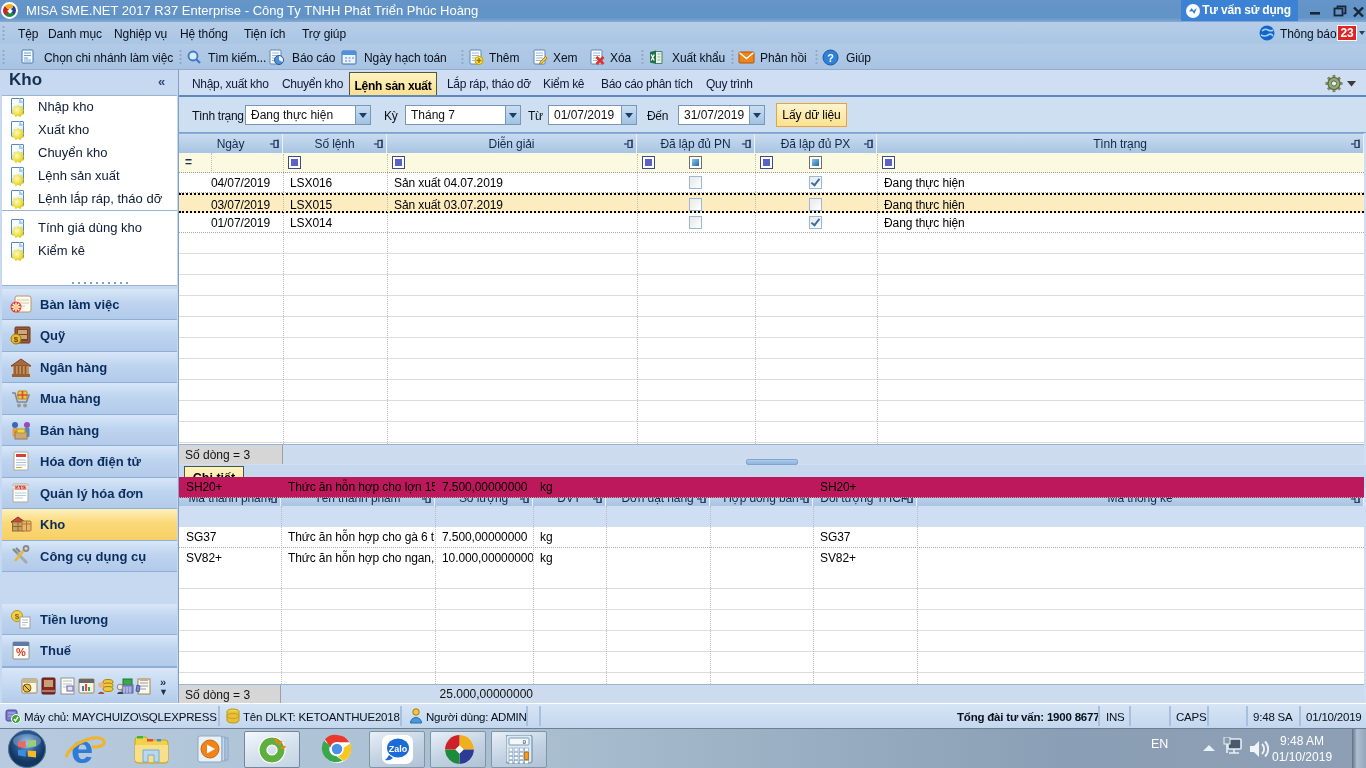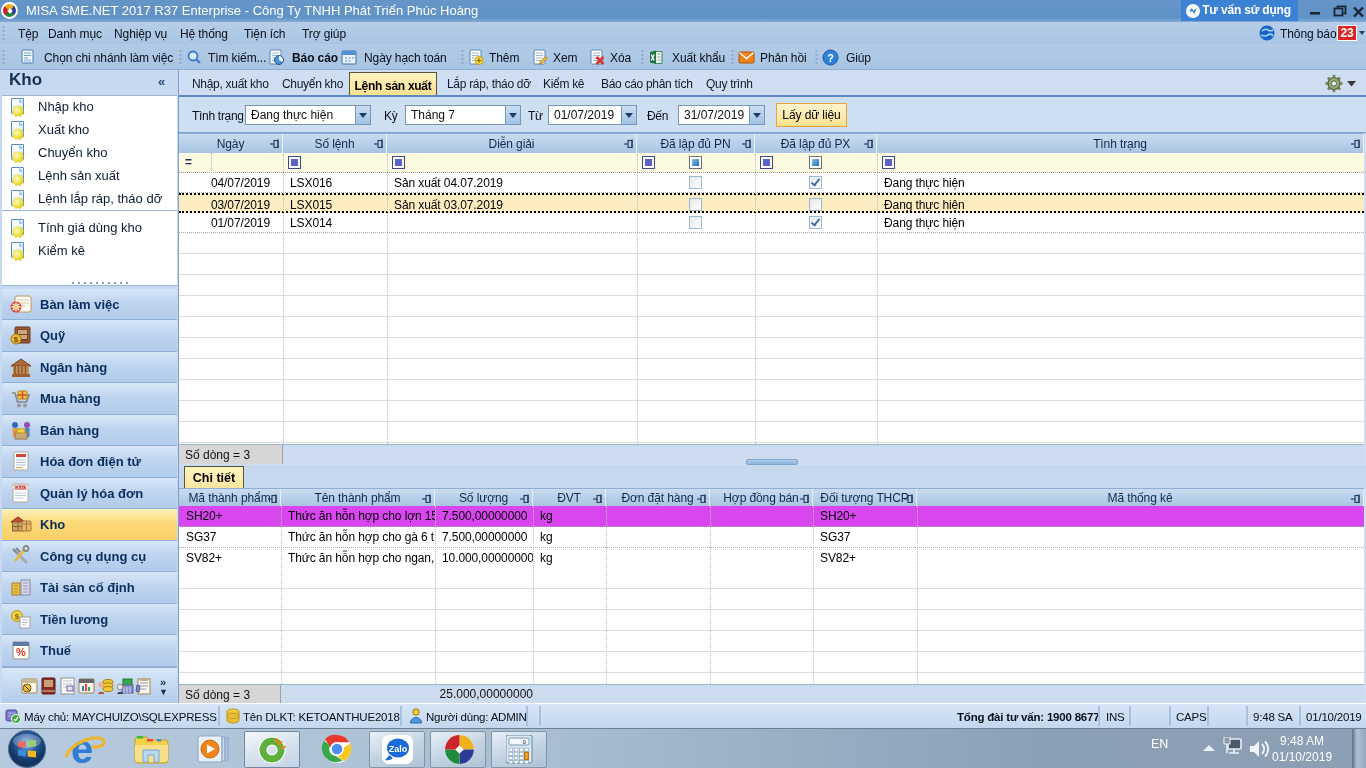--- a/index.html
+++ b/index.html
@@ -135,21 +135,21 @@
         <circle cx="7" cy="7" r="4.5" fill="#d5ebfa" stroke="#3f78c8" stroke-width="1.8"></circle>
         <path d="M10.5 10.5 L14 14" stroke="#3f78c8" stroke-width="2.2"></path>
       </svg>
 <span class="titem" style="left:208px;">Tìm kiếm...</span>
 <svg class="ticon" style="left:268px;top:5px;" width="17" height="17">
         <rect x="2" y="1" width="11" height="14" fill="#fff" stroke="#5b87b8" rx="1"></rect>
         <path d="M4 4h7M4 6.5h7M4 9h7M4 11.5h5" stroke="#9ab9d8" stroke-width="1"></path>
         <circle cx="11" cy="11" r="4.5" fill="#4f90d8" stroke="#2a5a9a"></circle>
         <path d="M11 11 v-4 a4 4 0 0 1 3.4 6" fill="#f0f6fc"></path>
       </svg>
-<span class="titem" style="left:292px;font-weight:bold;">Báo cáo</span>
+<span class="titem" style="left:292px;">Báo cáo</span>
 <svg class="ticon" style="left:341px;top:5px;" width="17" height="17">
         <rect x="1" y="2" width="14" height="13" rx="1" fill="#eaf3fc" stroke="#3a6ea5"></rect>
         <rect x="1" y="2" width="14" height="4" fill="#4f90d8"></rect>
         <path d="M4 9h2M7.5 9h2M11 9h2M4 12h2M7.5 12h2" stroke="#5b87b8"></path>
       </svg>
 <span class="titem" style="left:364px;">Ngày hạch toán</span>
 <div class="grip" style="left:461px;top:5px;height:16px;"></div>
 <svg class="ticon" style="left:468px;top:5px;" width="17" height="17">
         <rect x="2" y="1" width="11" height="14" fill="#fff" stroke="#5b87b8" rx="1"></rect>
         <path d="M4 4h7M4 6.5h7M4 9h7M4 11.5h5" stroke="#9ab9d8" stroke-width="1"></path>
@@ -327,29 +327,20 @@
       <span class="tx">Kho</span>
     </div>
 <div class="abs nav" style="top:541px;height:31px;">
       <svg class="ic" width="24" height="23">
         <path d="M4 4 l5 5 M7 3 l4 4" stroke="#888" stroke-width="2.4"></path>
         <path d="M8 8 L18 18" stroke="#a8a8a8" stroke-width="2.8"></path>
         <path d="M16 4 L6 16" stroke="#e8b838" stroke-width="2.6"></path>
         <circle cx="17" cy="3.5" r="2.5" fill="none" stroke="#888" stroke-width="1.8"></circle>
       </svg>
       <span class="tx">Công cụ dụng cụ</span>
-    </div>
-<div class="abs nav" style="top:572px;height:32px;">
-      <svg class="ic" width="24" height="23">
-        <rect x="3" y="7" width="8" height="12" fill="#e8c048" stroke="#a88018"></rect>
-        <rect x="12" y="4" width="9" height="15" fill="#d8d8e8" stroke="#8888a8"></rect>
-        <path d="M14 7h5M14 10h5M14 13h5M14 16h5" stroke="#9898b8"></path>
-        <path d="M5 10h4M5 13h4M5 16h4" stroke="#b89020"></path>
-      </svg>
-      <span class="tx">Tài sản cố định</span>
     </div>
 <div class="abs nav" style="top:604px;height:31px;">
       <svg class="ic" width="24" height="23">
         <circle cx="8" cy="8" r="5.5" fill="#f2cf4a" stroke="#b89818"></circle>
         <text x="8" y="11" font-size="8" text-anchor="middle" fill="#8a6a00" font-weight="bold" font-family="Liberation Sans">$</text>
         <rect x="11" y="9" width="10" height="11" fill="#fff" stroke="#a0a0a0"></rect>
         <path d="M13 12h6M13 14.5h6M13 17h4" stroke="#b0c0d0"></path>
       </svg>
       <span class="tx">Tiền lương</span>
     </div>
@@ -594,21 +585,21 @@
           <path d="M0 5 h4" stroke="#2b3f63" stroke-width="1.2"></path>
           <rect x="4" y="1.5" width="4" height="7" fill="none" stroke="#2b3f63" stroke-width="1.2"></rect>
           <path d="M8 0.5 v9" stroke="#2b3f63" stroke-width="1.2"></path>
         </svg></div>
 <div class="hcell" style="left:738px;width:447px;padding-top:2px;">Mã thống kê<svg class="pin" width="11" height="10">
           <path d="M0 5 h4" stroke="#2b3f63" stroke-width="1.2"></path>
           <rect x="4" y="1.5" width="4" height="7" fill="none" stroke="#2b3f63" stroke-width="1.2"></rect>
           <path d="M8 0.5 v9" stroke="#2b3f63" stroke-width="1.2"></path>
         </svg></div>
 </div>
-<div class="abs drow" style="top:506px;height:21px;background:#d946ef;">
+<div class="abs drow" style="top:477px;height:21px;background:#be185d;">
 <span class="dcell" style="left:0;width:102px;">SH20+</span>
 <span class="dcell" style="left:102px;width:154px;">Thức ăn hỗn hợp cho lợn 15</span>
 <span class="dcell num" style="left:256px;width:98px;">7.500,00000000</span>
 <span class="dcell" style="left:354px;width:73px;">kg</span>
 <span class="dcell" style="left:634px;width:104px;">SH20+</span>
 </div>
 <div class="abs drow" style="top:527px;height:21px;">
 <span class="dcell" style="left:0;width:102px;">SG37</span>
 <span class="dcell" style="left:102px;width:154px;">Thức ăn hỗn hợp cho gà 6 t</span>
 <span class="dcell num" style="left:256px;width:98px;">7.500,00000000</span>

